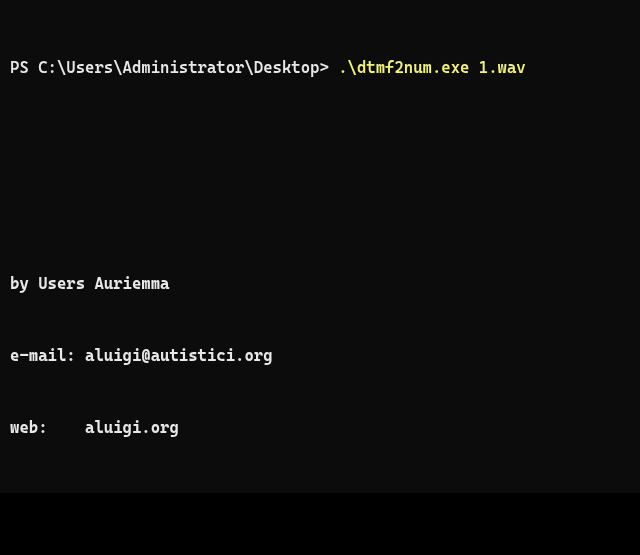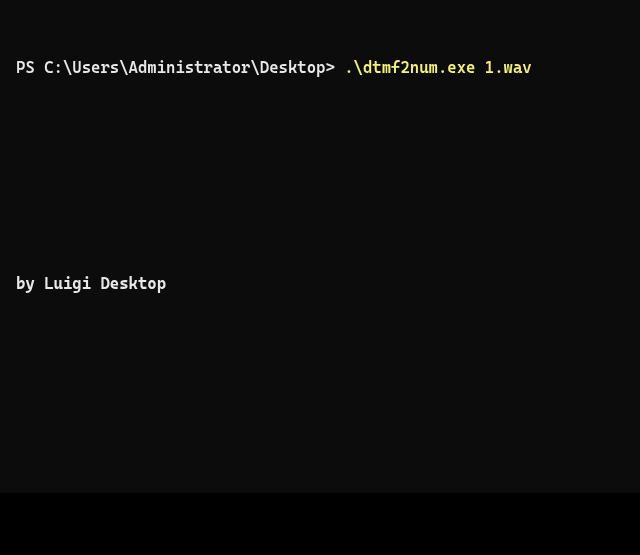--- a/index.html
+++ b/index.html
@@ -12,37 +12,39 @@
     }
     .terminal {
       box-sizing: border-box;
       width: 640px;
       height: 493px;
       background: #0c0c0c;
       color: #e8e8e8;
       font-family: "Cascadia Mono", "Consolas", "Liberation Mono", monospace;
       font-size: 16px;
       line-height: 24px;
-      padding: 8px 16px;
+      padding: 8px 10px;
       white-space: pre;
       letter-spacing: 0px;
     }
     .prompt-line .prompt { color: #e8e8e8; font-weight: 600; }
     .prompt-line .command { color: #f2f27a; font-weight: 600; }
     .bold { font-weight: 700; }
     .row { display: block; }
   </style>
 </head>
 <body>
 
 <div class="terminal">
   <span class="row prompt-line"><span class="prompt">PS C:\Users\Administrator\Desktop&gt; </span><span class="command bold">.\dtmf2num.exe 1.wav</span></span>
   <span class="row"> </span>
   <span class="row"> </span>
-  <span class="row bold">by Luigi Desktop</span>
+  <span class="row bold">by Users Auriemma</span>
+  <span class="row bold">e-mail: aluigi@autistici.org</span>
+  <span class="row bold">web:    aluigi.org</span>
   
   
   
   
   
   
   
   
   
   

